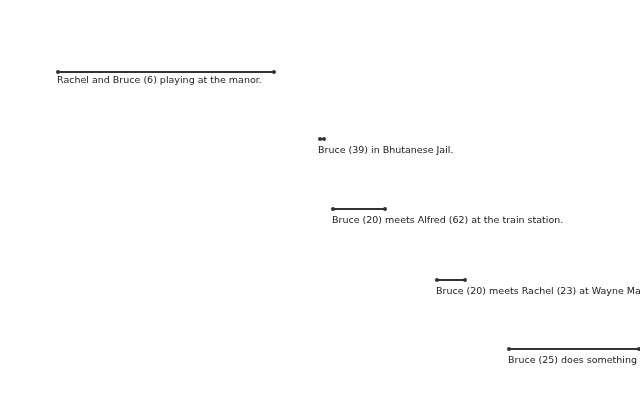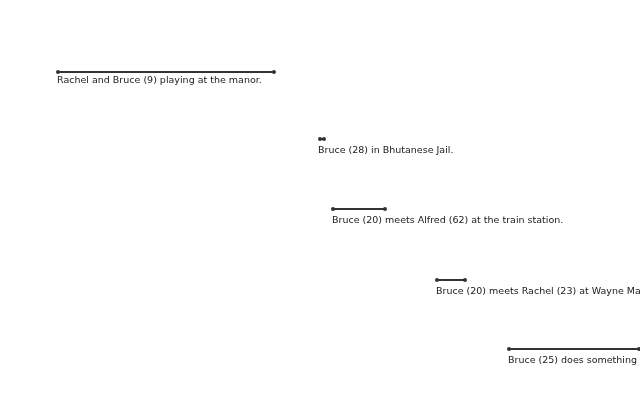--- a/index.html
+++ b/index.html
@@ -62,28 +62,28 @@
 </head>
 <body>
 
 <div id="canvas">
   <div class="topnote"></div>
 <div class="event">
       <div class="bar" style="left: 57px; top: 71px; width: 218px; background: rgb(51, 51, 51);">
         <span class="cap left" style="background: rgb(51, 51, 51);"></span>
         <span class="cap right" style="background: rgb(51, 51, 51);"></span>
       </div>
-      <div class="label" style="left: 57px; top: 74px; color: rgb(26, 26, 26);">Rachel and Bruce (9) playing at the manor.</div>
+      <div class="label" style="left: 57px; top: 74px; color: rgb(26, 26, 26);">Rachel and Bruce (6) playing at the manor.</div>
     </div>
     <div class="event">
       <div class="bar" style="left: 319px; top: 138px; width: 6px; background: rgb(51, 51, 51);">
         <span class="cap left" style="background: rgb(51, 51, 51);"></span>
         <span class="cap right" style="background: rgb(51, 51, 51);"></span>
       </div>
-      <div class="label" style="left: 318px; top: 144px; color: rgb(26, 26, 26);">Bruce (28) in Bhutanese Jail.</div>
+      <div class="label" style="left: 318px; top: 144px; color: rgb(26, 26, 26);">Bruce (39) in Bhutanese Jail.</div>
     </div>
     <div class="event">
       <div class="bar" style="left: 332px; top: 208px; width: 54px; background: rgb(51, 51, 51);">
         <span class="cap left" style="background: rgb(51, 51, 51);"></span>
         <span class="cap right" style="background: rgb(51, 51, 51);"></span>
       </div>
       <div class="label" style="left: 332px; top: 214px; color: rgb(26, 26, 26); text-align: center;">Bruce (20) meets Alfred (62) at the train station.</div>
     </div>
     <div class="event">
       <div class="bar" style="left: 436px; top: 279px; width: 30px; background: rgb(51, 51, 51);">

